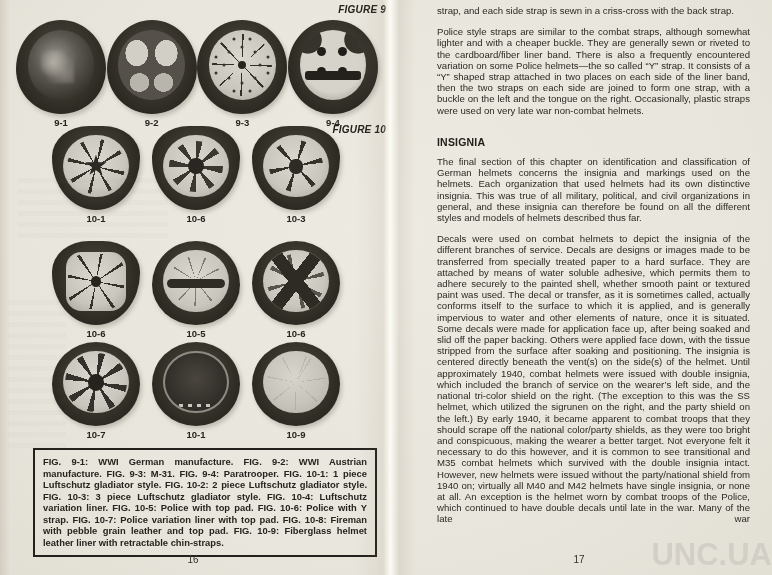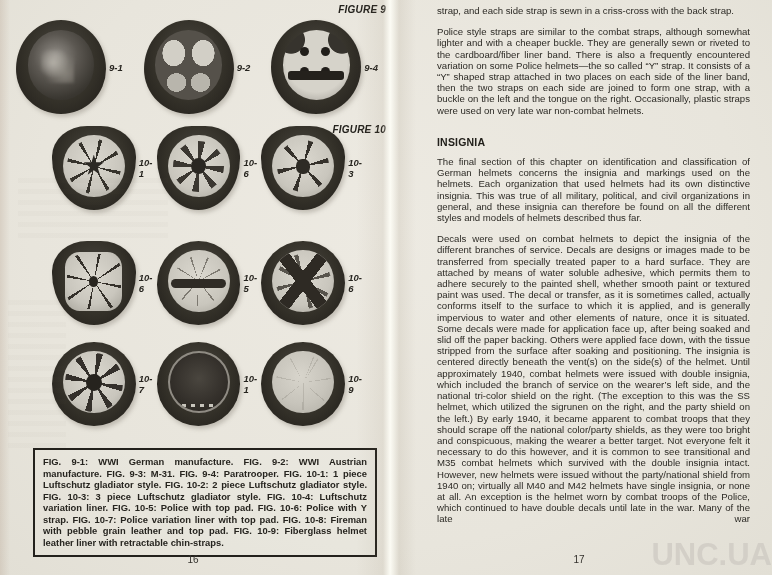--- a/index.html
+++ b/index.html
@@ -18,21 +18,21 @@
   
   .page-left{position:absolute;left:0;top:0;width:386px;height:575px;}
   .page-right{position:absolute;left:386px;top:0;width:386px;height:575px;}
   .fig-title{position:absolute;left:0;right:0;text-align:right;font-weight:bold;
     font-size:10px;letter-spacing:.2px;color:#24221d;font-style:italic;}
   #fig9-title{top:4px;} #fig10-title{top:124px;}
   .fig-row{position:absolute;display:flex;justify-content:space-between;}
   #fig9-row{left:16px;top:20px;width:362px;}
   .f10row{left:52px;width:288px;}
   #fig10-row1{top:126px;} #fig10-row2{top:241px;} #fig10-row3{top:342px;}
-  .fig-cell{display:flex;flex-direction:row;align-items:center;gap:3px;margin:0;font-style:italic;}
+  .fig-cell{display:flex;flex-direction:column;align-items:center;gap:3px;margin:0;}
   .fig-label{font-weight:bold;font-size:9.5px;color:#26241f;}
   
   .helmet{position:relative;filter:drop-shadow(2px 3px 2px rgba(70,62,50,.25));}
   .f9cell .helmet{width:90px;height:94px;}
   .f10cell .helmet{width:88px;height:84px;}
   .shell{position:absolute;inset:0;
     background:radial-gradient(ellipse at 50% 42%,#4d4a44 0%,#343129 55%,#221f1b 92%);}
   .oval .shell{border-radius:50%/52% 52% 48% 48%;}
   .bell .shell{border-radius:42% 42% 50% 50%/36% 36% 62% 62%;}
   .round .shell{border-radius:50%;}
@@ -137,20 +137,27 @@
         <figcaption class="fig-label">9-1</figcaption>
       </figure>
       <figure class="fig-cell f9cell">
         <div class="helmet h92 oval">
             <div class="shell"></div>
             <div class="liner"></div>
           </div>
         <figcaption class="fig-label">9-2</figcaption>
       </figure>
       <figure class="fig-cell f9cell">
+        <div class="helmet h93 round">
+            <div class="shell"></div>
+            <div class="liner"></div>
+          </div>
+        <figcaption class="fig-label">9-3</figcaption>
+      </figure>
+      <figure class="fig-cell f9cell">
         <div class="helmet h94 round">
             <div class="shell"></div>
             <div class="liner"></div>
           </div>
         <figcaption class="fig-label">9-4</figcaption>
       </figure>
     </div>
 
     <div class="fig-title" id="fig10-title">FIGURE 10</div>
 

